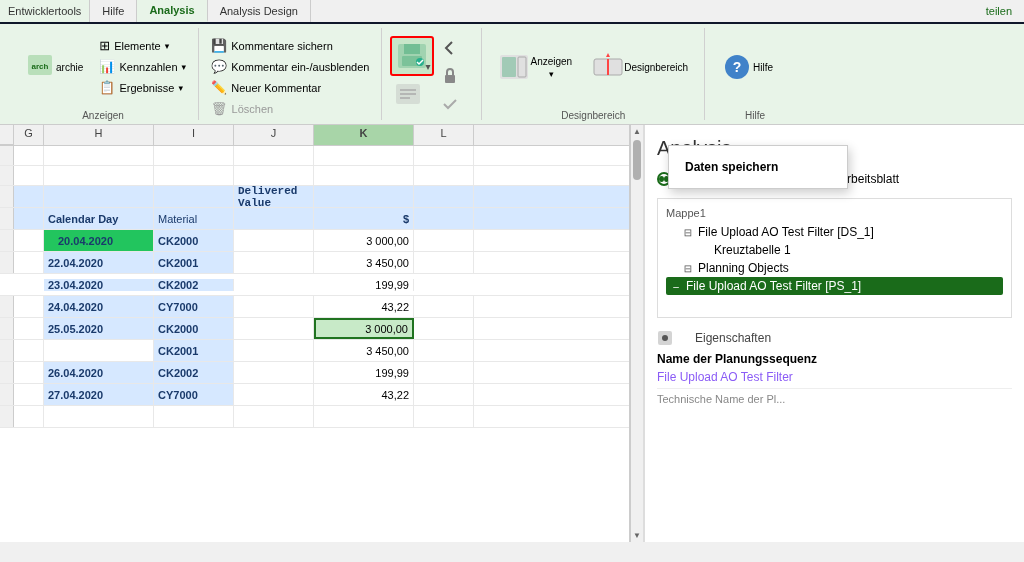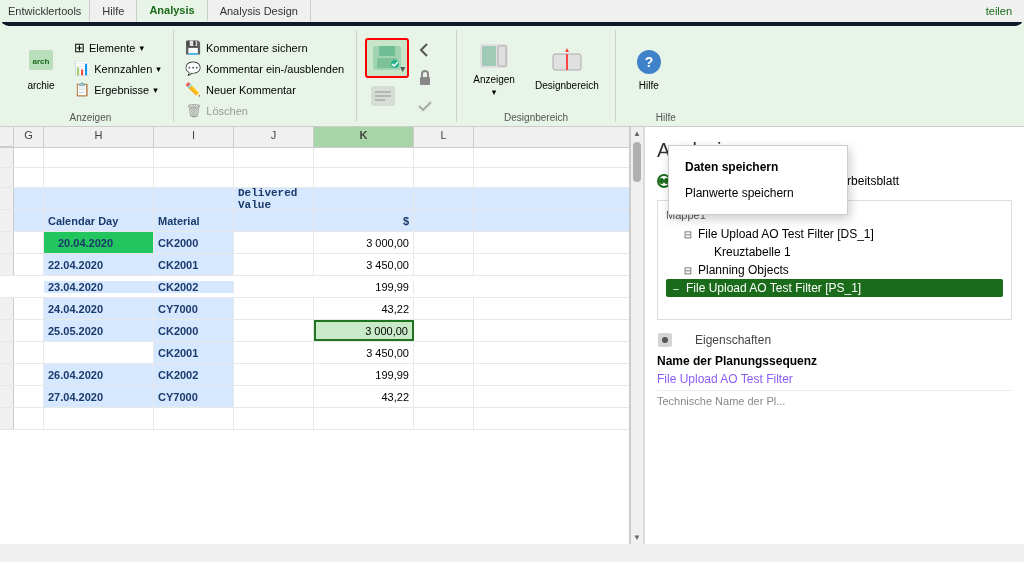--- a/index.html
+++ b/index.html
@@ -1,26 +1,26 @@
 <!DOCTYPE html>
 <html><head>
   <meta charset="utf-8">
   <style>
     * { box-sizing: border-box; margin: 0; padding: 0; }
     body { font-family: 'Segoe UI', Arial, sans-serif; font-size: 12px; background: #f0f0f0; overflow: hidden; width: 1024px; height: 562px; }
 
     
     .ribbon { background: #e8f4e8; border-bottom: 1px solid #ccc; }
-    .ribbon-tabs { display: flex; background: #f0f0f0; border-bottom: 4px solid #0f172a; border-radius: 9px; }
+    .ribbon-tabs { display: flex; background: #f0f0f0; border-bottom: 2px solid #0f172a; }
 
     .ribbon-content { display: flex; align-items: stretch; padding: 4px 8px; gap: 0; height: 100px; }
     .ribbon-group { display: flex; flex-direction: column; align-items: flex-start; padding: 0 8px; border-right: 1px solid #d0d0d0; min-width: 100px; }
     .ribbon-group-label { font-size: 10px; color: #555; text-align: center; margin-top: auto; padding-top: 4px; width: 100%; text-align: center; }
     .ribbon-group-content { display: flex; align-items: flex-start; gap: 4px; flex: 1; padding: 4px 0; }
-    .ribbon-btn-large { display: flex; flex-direction: column; align-items: center; justify-content: center; padding: 4px 8px; cursor: pointer; border-radius: 3px; min-width: 50px; height: 70px; }
+    .ribbon-btn-large { display: flex; flex-direction: row; align-items: center; justify-content: center; padding: 4px 8px; cursor: pointer; border-radius: 3px; min-width: 50px; height: 70px; }
     .ribbon-btn-large .btn-icon { width: 32px; height: 32px; display: flex; align-items: center; justify-content: center; font-size: 20px; }
     .ribbon-btn-large .btn-label { font-size: 10px; text-align: center; line-height: 1.2; margin-top: 2px; }
     .ribbon-btn-small { display: flex; align-items: center; gap: 4px; padding: 2px 4px; cursor: pointer; border-radius: 2px; font-size: 11px; white-space: nowrap; }
     .ribbon-col { display: flex; flex-direction: column; gap: 2px; justify-content: flex-start; padding-top: 4px; }
 
     .ribbon-highlighted { background: #c8e6c9; border: 2px solid red; border-radius: 3px; }
 
     
     .dropdown-popup { position: absolute; top: 145px; left: 668px; background: white; border: 1px solid #ccc; box-shadow: 2px 4px 10px rgba(0,0,0,0.2); z-index: 100; min-width: 180px; padding: 8px 0; }
     .dropdown-item { padding: 6px 16px; cursor: pointer; font-size: 12px; }
@@ -209,21 +209,20 @@
           <div class="btn-label">Hilfe</div>
         </div>
       </div>
       <div class="ribbon-group-label">Hilfe</div>
     </div>
   </div>
 </div>
 
 <div class="dropdown-popup">
   <div class="dropdown-item bold">Daten speichern</div>
-  <div class="dropdown-item">Planwerte speichern</div>
 </div>
 
 <div class="main-layout">
 
   <div class="excel-area">
     <div class="excel-grid">
 
       <div style="display:flex; border-bottom:1px solid #ccc;">
         <div style="width:14px; background:#f0f0f0; border-right:1px solid #ccc; border-bottom:1px solid #ccc;"></div>
         <div style="width:30px; height:20px; background:#f0f0f0; border-right:1px solid #ccc; text-align:center; font-size:11px; color:#444; padding-top:2px;">G</div>
@@ -266,21 +265,21 @@
         <div style="width:80px; border-right:1px solid #e8e8e8; background:#d6e8ff; font-weight:700; color:#1a3a6b; font-size:11px; display:flex; align-items:center; padding-left:4px;">Delivered Value</div>
         <div style="width:100px; border-right:1px solid #e8e8e8; background:#d6e8ff;"></div>
         <div style="width:60px; border-right:1px solid #e8e8e8; background:#d6e8ff;"></div>
         <div style="flex:1; background:#d6e8ff;"></div>
       </div>
 
       <div style="display:flex; border-bottom:1px solid #e8e8e8; height:22px;">
         <div style="width:14px; background:#f0f0f0; border-right:1px solid #ccc; flex-shrink:0;"></div>
         <div style="width:30px; border-right:1px solid #e8e8e8; background:#d6e8ff;"></div>
         <div style="width:110px; border-right:1px solid #e8e8e8; background:#d6e8ff; font-weight:700; color:#1a3a6b; font-size:11px; display:flex; align-items:center; padding-left:4px;">Calendar Day</div>
-        <div style="width:80px; border-right:1px solid #e8e8e8; background:#d6e8ff; font-weight:700; color:#1a3a6b; font-size:11px; display:flex; align-items:center; padding-left:4px;">Material</div>
+        <div style="width:80px; border-right:1px solid #e8e8e8; background:#d6e8ff; font-weight:400; color:#1a3a6b; font-size:11px; display:flex; align-items:center; padding-left:4px;">Material</div>
         <div style="width:80px; border-right:1px solid #e8e8e8; background:#d6e8ff;"></div>
         <div style="width:100px; border-right:1px solid #e8e8e8; background:#d6e8ff; font-weight:700; color:#1a3a6b; font-size:11px; display:flex; align-items:center; justify-content:flex-end; padding-right:4px;">$</div>
         <div style="width:60px; border-right:1px solid #e8e8e8; background:#d6e8ff;"></div>
         <div style="flex:1; background:#d6e8ff;"></div>
       </div>
 
       <div style="display:flex; border-bottom:1px solid #e8e8e8; height:22px;">
         <div style="width:14px; background:#f0f0f0; border-right:1px solid #ccc; flex-shrink:0;"></div>
         <div style="width:30px; border-right:1px solid #e8e8e8;"></div>
         <div style="width:110px; border-right:1px solid #e8e8e8; background:#22c55e; font-weight:600; color:#1a3a6b; font-size:11px; display:flex; align-items:center; padding-left:14px;">20.04.2020</div>

